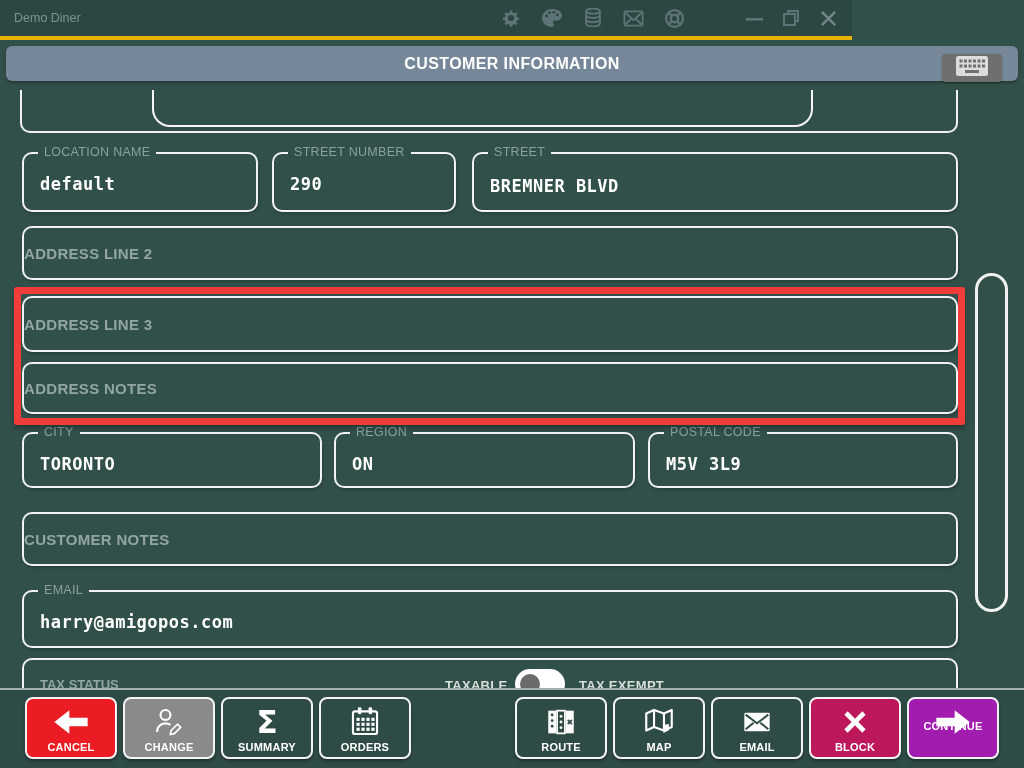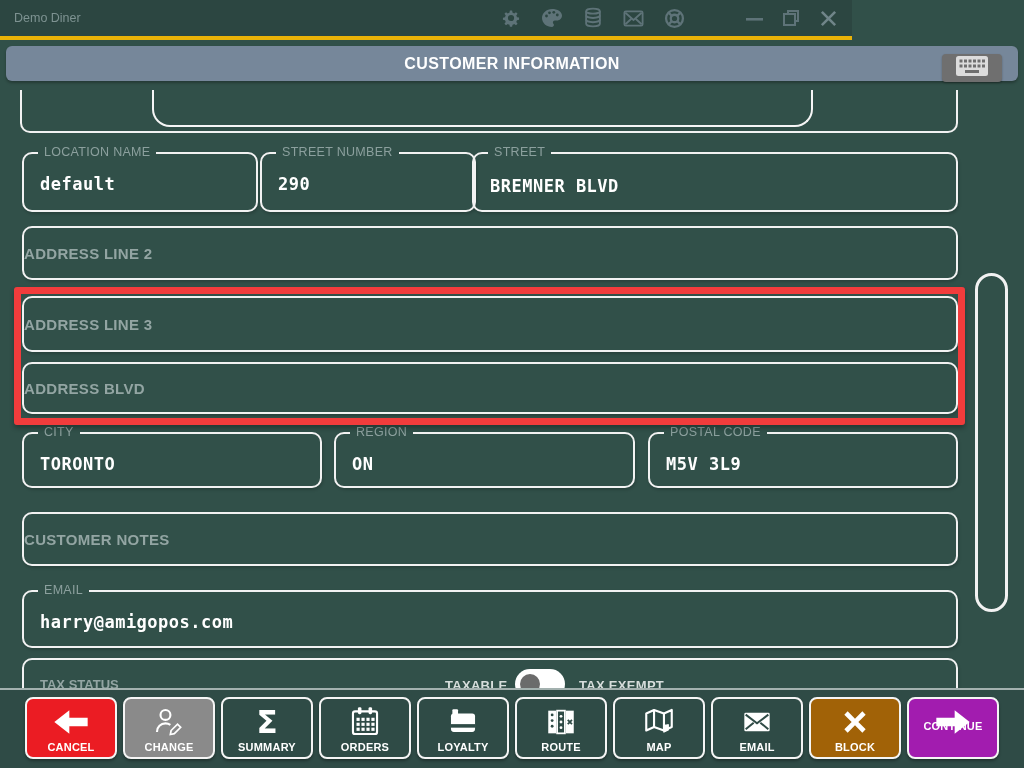--- a/index.html
+++ b/index.html
@@ -32,21 +32,21 @@
   .value{position:absolute;left:16px;top:20px;font-family:"DejaVu Sans Mono",monospace;
          font-weight:bold;font-size:17px;color:#FFFFFF;letter-spacing:.5px;white-space:pre;}
   .placeholder{position:absolute;left:0;top:50%;transform:translateY(-50%);
                font-size:15px;font-weight:bold;color:#93A5A3;letter-spacing:.3px;}
 
   #f-cut-outer{left:20px;top:90px;width:938px;height:43px;border-top:none;
                border-radius:0 0 10px 10px;box-shadow:none;}
   #f-cut-inner{left:152px;top:90px;width:661px;height:37px;border:2.5px solid #F6F6F6;
                border-top:none;border-radius:0 0 18px 18px;box-shadow:none;}
   #f-location{left:22px;top:152px;width:236px;height:60px;}
-  #f-streetnum{left:260px;top:152px;width:216px;height:60px;}
+  #f-streetnum{left:272px;top:152px;width:184px;height:60px;}
   #f-street{left:472px;top:152px;width:486px;height:60px;}
   #f-street .value{top:22px;}
   #f-addr2{left:22px;top:226px;width:936px;height:54px;}
   #f-addr3{left:22px;top:296px;width:936px;height:56px;}
   #f-addrnotes{left:22px;top:362px;width:936px;height:52px;}
   #f-city{left:22px;top:432px;width:300px;height:56px;}
   #f-region{left:334px;top:432px;width:301px;height:56px;}
   #f-postal{left:648px;top:432px;width:310px;height:56px;}
   #f-custnotes{left:22px;top:512px;width:936px;height:54px;}
   #f-email{left:22px;top:590px;width:936px;height:58px;}
@@ -72,21 +72,21 @@
   .toolbar{position:absolute;left:0;top:688px;width:1024px;height:80px;background:#2F4B46;
            border-top:2px solid #A3B1AF;z-index:10;}
   .btn{position:absolute;top:7px;width:92px;height:62px;border:2px solid #F5F5F5;border-radius:8px;
        background:transparent;display:flex;align-items:flex-end;justify-content:center;
        padding-bottom:4px;box-shadow:0 2px 3px rgba(0,0,0,.32);cursor:pointer;}
   .btn .ic{position:absolute;top:5px;left:0;right:0;height:36px;display:flex;
            align-items:center;justify-content:center;}
   .btn .lbl{font-size:11px;font-weight:bold;color:#fff;letter-spacing:.2px;white-space:nowrap;}
   .btn-cancel{background:#EB1C23;}
   .btn-change{background:#8A8A8A;}
-  .btn-block{background:#a16207;}
+  .btn-block{background:#be185d;}
   .btn-continue{background:#a21caf;align-items:center;}
   .sigma{font-family:"DejaVu Sans",sans-serif;font-size:31px;font-weight:bold;color:#fff;line-height:1;}
 </style>
 </head>
 <body>
 
 <div class="stage">
 
   <div class="titlebar">
     <span class="tb-title">Demo Diner</span>
@@ -190,21 +190,21 @@
   </div>
 
   <div class="field" id="f-addr2">
     <span class="placeholder">ADDRESS LINE 2</span>
   </div>
 
   <div class="field" id="f-addr3">
     <span class="placeholder">ADDRESS LINE 3</span>
   </div>
   <div class="field" id="f-addrnotes">
-    <span class="placeholder">ADDRESS BLVD</span>
+    <span class="placeholder">ADDRESS NOTES</span>
   </div>
   <div class="red-rect"></div>
 
   <div class="field" id="f-city">
     <span class="legend">CITY</span>
     <span class="value">TORONTO</span>
   </div>
   <div class="field" id="f-region">
     <span class="legend">REGION</span>
     <span class="value">ON</span>
@@ -281,30 +281,20 @@
               <rect x="12" y="32" width="4.5" height="4.5"></rect>
               <rect x="19" y="32" width="4.5" height="4.5"></rect>
               <rect x="26" y="32" width="4.5" height="4.5"></rect>
               <rect x="33" y="32" width="4.5" height="4.5"></rect>
             </g>
           </svg>
       </span>
       <span class="lbl">ORDERS</span>
     </div>
 
-    <div class="btn" style="left:417px">
-      <span class="ic">
-        <svg width="36" height="34" viewBox="0 0 48 48">
-            <rect x="9" y="6" width="8" height="8" rx="1.5" fill="#fff"></rect>
-            <rect x="7" y="12" width="34" height="26" rx="4" fill="#fff"></rect>
-            <rect x="7" y="27" width="34" height="5" fill="#2F4B46"></rect>
-          </svg>
-      </span>
-      <span class="lbl">LOYALTY</span>
-    </div>
 
     <div class="btn" style="left:515px">
       <span class="ic">
         <svg width="34" height="34" viewBox="0 0 48 48">
             <rect x="6" y="8" width="11" height="32" fill="#fff"></rect>
             <circle cx="11.5" cy="14" r="2" fill="#2F4B46"></circle>
             <circle cx="11.5" cy="22" r="2" fill="#2F4B46"></circle>
             <circle cx="11.5" cy="30" r="2" fill="#2F4B46"></circle>
             <rect x="18.5" y="8" width="11" height="32" fill="none" stroke="#fff" stroke-width="2.5"></rect>
             <circle cx="24" cy="16" r="2" fill="#fff"></circle>

